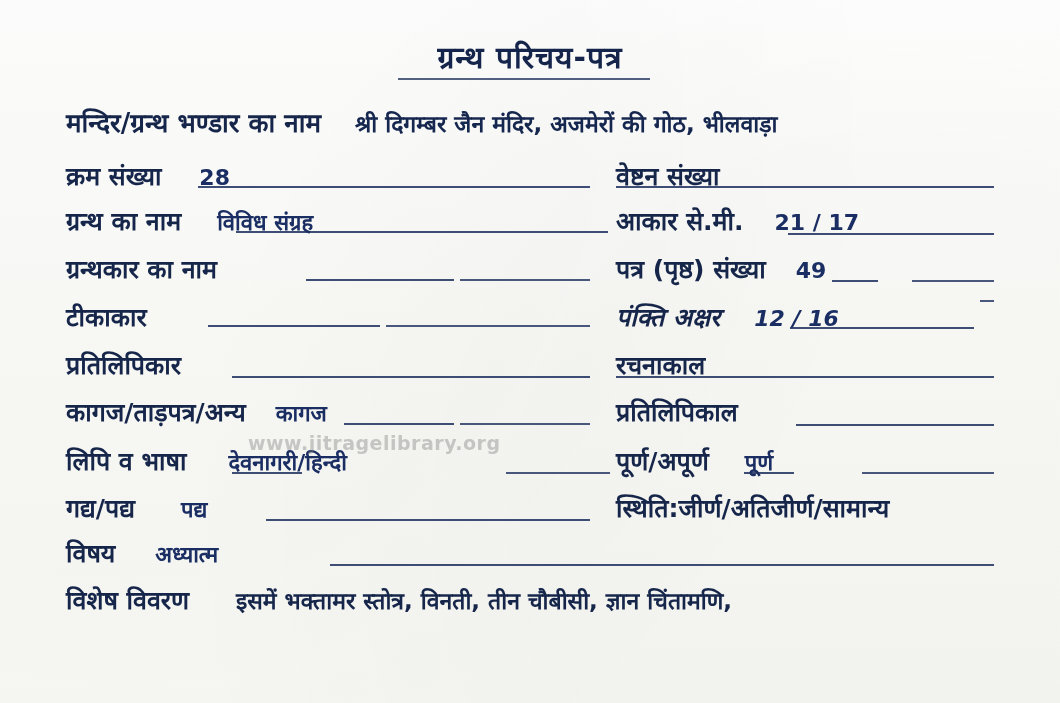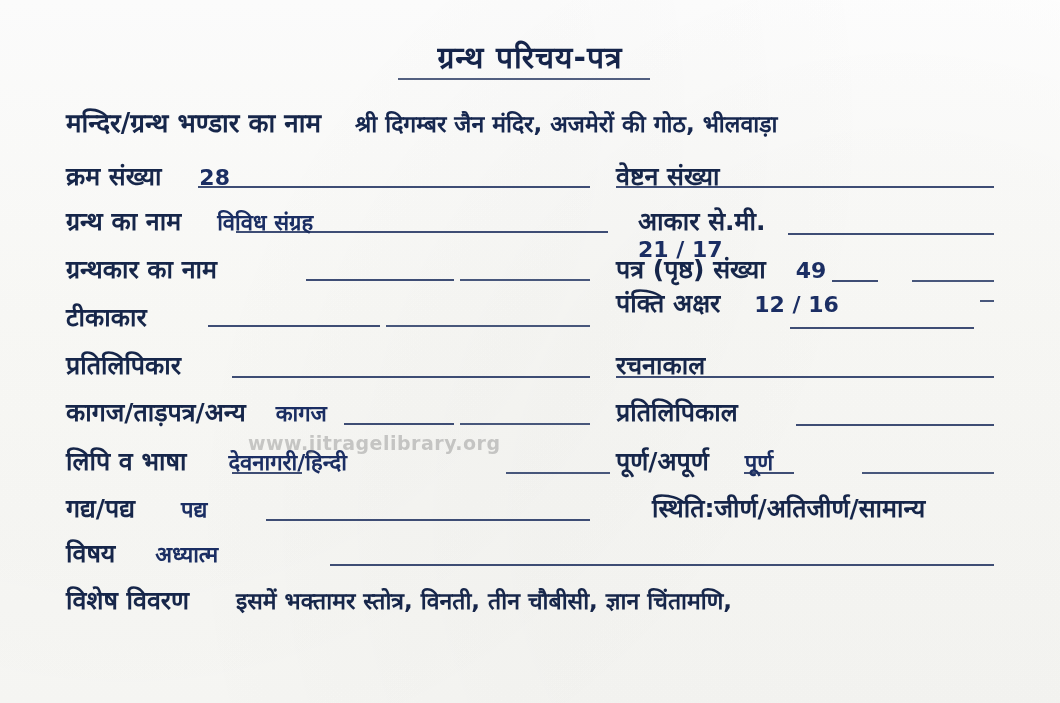--- a/index.html
+++ b/index.html
@@ -190,34 +190,34 @@
     <span class="val" style="margin-left:40px;">अध्यात्म</span>
   </div>
   <div class="rule" style="top:564px; left:330px; width:664px;"></div>
 
   <div class="row" style="top:158px; left:616px;">
     <span class="lbl">वेष्टन संख्या</span>
     <span class="val" style="margin-left:34px;"></span>
   </div>
   <div class="rule" style="top:186px; left:616px; width:378px;"></div>
 
-  <div class="row" style="top:203px; left:616px;flex-direction:column;">
+  <div class="row" style="top:203px; left:616px;">
     <span class="lbl">आकार से.मी.</span>
-    <span class="val" style="margin-left:22px;">21 / 17</span>
+    <span class="val" style="margin-left:31px;">21 / 17</span>
   </div>
   <div class="rule" style="top:233px; left:788px; width:206px;"></div>
 
   <div class="row" style="top:251px; left:616px;">
     <span class="lbl">पत्र (पृष्ठ) संख्या</span>
     <span class="val" style="margin-left:30px;">49</span>
   </div>
   <div class="rule" style="top:280px; left:832px; width:46px;"></div>
   <div class="rule thin" style="top:280px; left:912px; width:82px;"></div>
 
-  <div class="row" style="top:285px; left:616px;">
+  <div class="row" style="top:299px; left:616px;font-style:italic;">
     <span class="lbl">पंक्ति अक्षर</span>
     <span class="val" style="margin-left:34px;">12 / 16</span>
   </div>
   <div class="rule" style="top:327px; left:790px; width:184px;"></div>
   <div class="rule thin" style="top:300px; left:980px; width:14px;"></div>
 
   <div class="row" style="top:347px; left:616px;">
     <span class="lbl">रचनाकाल</span>
     <span class="val" style="margin-left:34px;"></span>
   </div>
@@ -229,21 +229,21 @@
   </div>
   <div class="rule" style="top:424px; left:796px; width:198px;"></div>
 
   <div class="row" style="top:443px; left:616px;">
     <span class="lbl">पूर्ण/अपूर्ण</span>
     <span class="val" style="margin-left:36px;">पूर्ण</span>
   </div>
   <div class="rule" style="top:472px; left:744px; width:50px;"></div>
   <div class="rule thin" style="top:472px; left:862px; width:132px;"></div>
 
-  <div class="row" style="top:490px; left:616px;margin-left:36px;">
+  <div class="row" style="top:490px; left:616px;">
     <span class="lbl">स्थिति:जीर्ण/अतिजीर्ण/सामान्य</span>
     <span class="val" style="margin-left:24px;"></span>
   </div>
 
   <div id="note-label">विशेष विवरण</div>
   <div id="note-text1">इसमें भक्तामर स्तोत्र, विनती, तीन चौबीसी, ज्ञान चिंतामणि,</div>
 
   <div id="watermark">www.jitragelibrary.org</div>
 </div>
 

